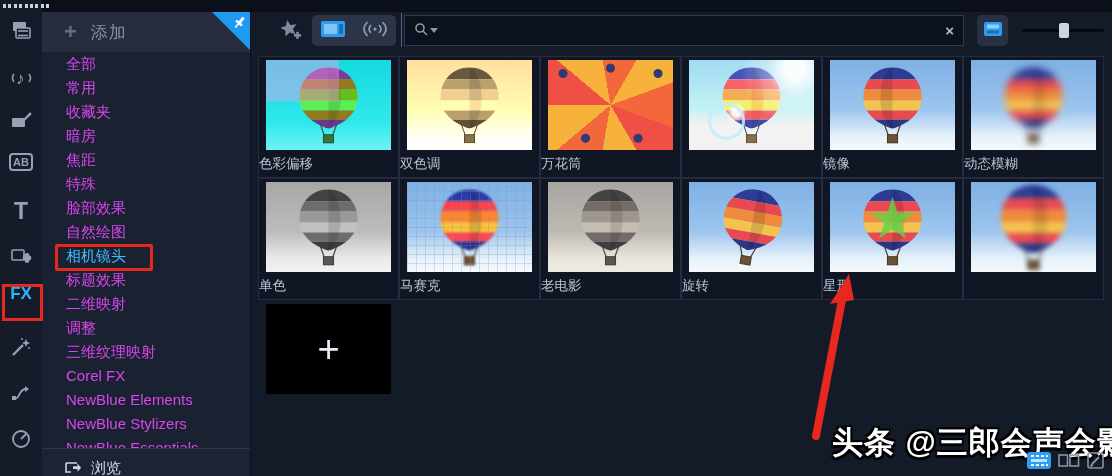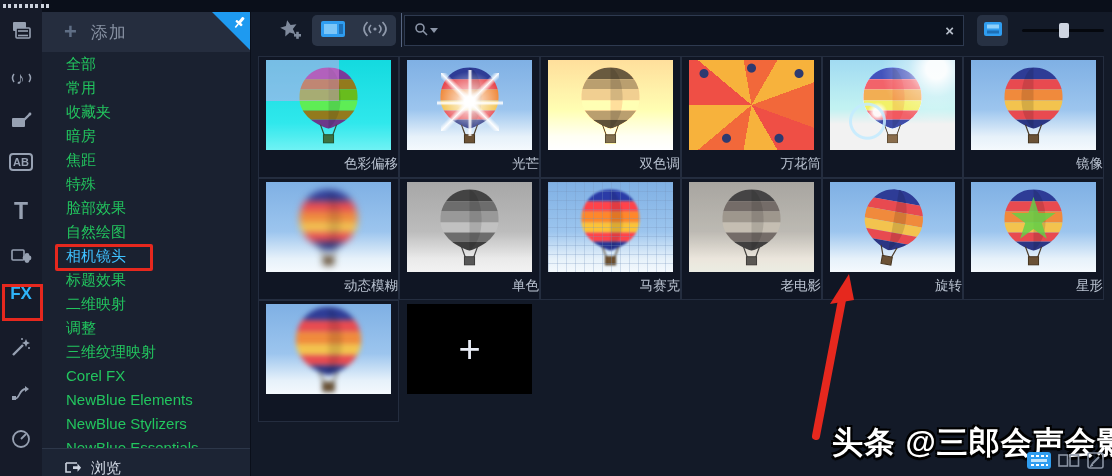--- a/index.html
+++ b/index.html
@@ -20,21 +20,21 @@
   .glyph-fx{font-size:17px;font-weight:bold;color:#2fb3f8;}
   .fx-frame{position:absolute;left:2px;top:284px;width:35px;height:31px;border:3px solid #e6281e;z-index:50;}
   
   .side-header{position:absolute;left:42px;top:12px;width:208px;height:40px;background:#252d3e;display:flex;align-items:center;}
   .add-plus{color:#5f6e85;font-size:22px;font-weight:bold;margin-left:22px;line-height:20px;}
   .add-label{color:#8791a2;font-size:17px;margin-left:14px;letter-spacing:1px;}
   .pin-corner{position:absolute;right:0;top:0;width:38px;height:38px;background:#1e9af0;
     clip-path:polygon(0 0,100% 0,100% 100%);}
   .pin-corner svg{position:absolute;right:3px;top:3px;transform:rotate(40deg);}
   .side-list{position:absolute;left:42px;top:52px;width:208px;height:396px;background:#1a2130;overflow:hidden;}
-  .side-item{height:24px;line-height:24px;padding-left:24px;font-size:15px;color:#22c55e;position:relative;white-space:nowrap;}
+  .side-item{height:24px;line-height:24px;padding-left:24px;font-size:15px;color:#d946ef;position:relative;white-space:nowrap;}
   .side-item.selected{color:#3fc1ff;font-family:Liberation Serif, serif;}
   .side-item.selected::after{content:"";position:absolute;left:13px;top:0px;width:92px;height:21px;
     border:3px solid #e6281e;border-radius:2px;z-index:50;}
   .sb-up{position:absolute;right:4px;top:58px;width:0;height:0;border-left:5px solid transparent;border-right:5px solid transparent;border-bottom:7px solid #3d9ae0;}
   .sb-thumb{position:absolute;right:3px;top:70px;width:8px;height:68px;background:#313b50;border-radius:2px;}
   .sb-down{position:absolute;right:4px;top:437px;width:0;height:0;border-left:5px solid transparent;border-right:5px solid transparent;border-top:7px solid #3d9ae0;}
   .browse-bar{position:absolute;left:42px;top:448px;width:208px;height:40px;background:#1c2434;border-top:1px solid #2d3749;
     display:flex;align-items:center;gap:9px;padding-left:22px;box-sizing:border-box;color:#d3dae6;font-size:15px;}
   
   .main-panel{position:absolute;left:251px;top:12px;width:861px;height:464px;background:#131a28;}
@@ -52,21 +52,21 @@
   .slider-handle{position:absolute;top:-6px;width:10px;height:15px;background:#cfd6e2;border-radius:2px;left:45%;}
   
   .grid{position:absolute;left:258px;top:56px;width:847px;display:grid;grid-template-columns:repeat(6,141px);grid-auto-rows:122px;}
   .cell{border:1px solid #242d3f;box-sizing:border-box;background:#101624;}
   .cell.fx-empty{border-color:transparent;background:transparent;}
   .thumb{width:125px;height:90px;margin:3px auto 0;position:relative;overflow:hidden;background:#0a0f18;}
   .scene{position:absolute;inset:0;background:linear-gradient(180deg,#7fb0e4 0%,#9cc5ee 55%,#e6f1fa 85%,#f4f9fd 100%);}
   .balloon{position:absolute;inset:0;width:100%;height:100%;transform-origin:50% 50%;}
   .overlay{position:absolute;inset:0;pointer-events:none;}
   .plus{display:none;position:absolute;inset:0;align-items:center;justify-content:center;font-size:38px;font-weight:100;color:#e8ecf5;}
-  .tlabel{text-align:right;font-size:13.5px;color:#bac3d1;margin-top:5px;}
+  .tlabel{text-align:left;font-size:13.5px;color:#bac3d1;margin-top:5px;}
   
   .fx-colorshift .scene{background:linear-gradient(180deg,#17d7de 0%,#37e6ec 70%,#7ff2f5 100%);}
   .fx-colorshift .balloon{filter:hue-rotate(55deg) saturate(1.25);}
   .fx-colorshift .overlay{background:rgba(0,246,240,.12);}
   .fx-colorshift .overlay::before{content:"";position:absolute;left:0;top:0;width:58%;height:46%;background:rgba(255,150,235,.42);}
   .fx-rays .overlay{
     background-image:
       linear-gradient(45deg,transparent 45%,rgba(255,255,255,.95) 50%,transparent 55%),
       linear-gradient(-45deg,transparent 45%,rgba(255,255,255,.95) 50%,transparent 55%),
       linear-gradient(0deg,transparent 46%,#fff 50%,transparent 54%),
@@ -360,42 +360,20 @@
             <path d="M54,64 L58,75 M70,64 L66,75" stroke="#4a3b2a" stroke-width="1.2"></path>
             <rect x="57" y="74" width="10" height="8" fill="#6b5236" stroke="#46351f"></rect>
           </svg>
         </div>
         <div class="overlay"></div>
 
       </div>
       <div class="tlabel">色彩偏移</div>
     </div>
 
-    <div class="cell fx-rays">
-      <div class="thumb">
-        <div class="scene">
-          <svg class="balloon" viewBox="0 0 124 89">
-            <g clip-path="url(#balloonClip)">
-              <rect x="28" y="7" width="68" height="12" fill="#2e3c96"></rect>
-              <rect x="28" y="19" width="68" height="10" fill="#e84a50"></rect>
-              <rect x="28" y="29" width="68" height="11" fill="#f08a3c"></rect>
-              <rect x="28" y="40" width="68" height="10" fill="#f3c34e"></rect>
-              <rect x="28" y="50" width="68" height="9" fill="#e84a50"></rect>
-              <rect x="28" y="59" width="68" height="10" fill="#2b3684"></rect>
-              <path d="M62,7 C70,10 74,24 74,38 C74,52 69,62 62,68" fill="rgba(0,0,0,.12)"></path>
-            </g>
-            <path d="M54,64 L58,75 M70,64 L66,75" stroke="#4a3b2a" stroke-width="1.2"></path>
-            <rect x="57" y="74" width="10" height="8" fill="#6b5236" stroke="#46351f"></rect>
-          </svg>
-        </div>
-        <div class="overlay"></div>
-
-      </div>
-      <div class="tlabel">光芒</div>
-    </div>
 
 
     <div class="cell fx-duotone">
       <div class="thumb">
         <div class="scene">
           <svg class="balloon" viewBox="0 0 124 89">
             <g clip-path="url(#balloonClip)">
               <rect x="28" y="7" width="68" height="12" fill="#2e3c96"></rect>
               <rect x="28" y="19" width="68" height="10" fill="#e84a50"></rect>
               <rect x="28" y="29" width="68" height="11" fill="#f08a3c"></rect>

